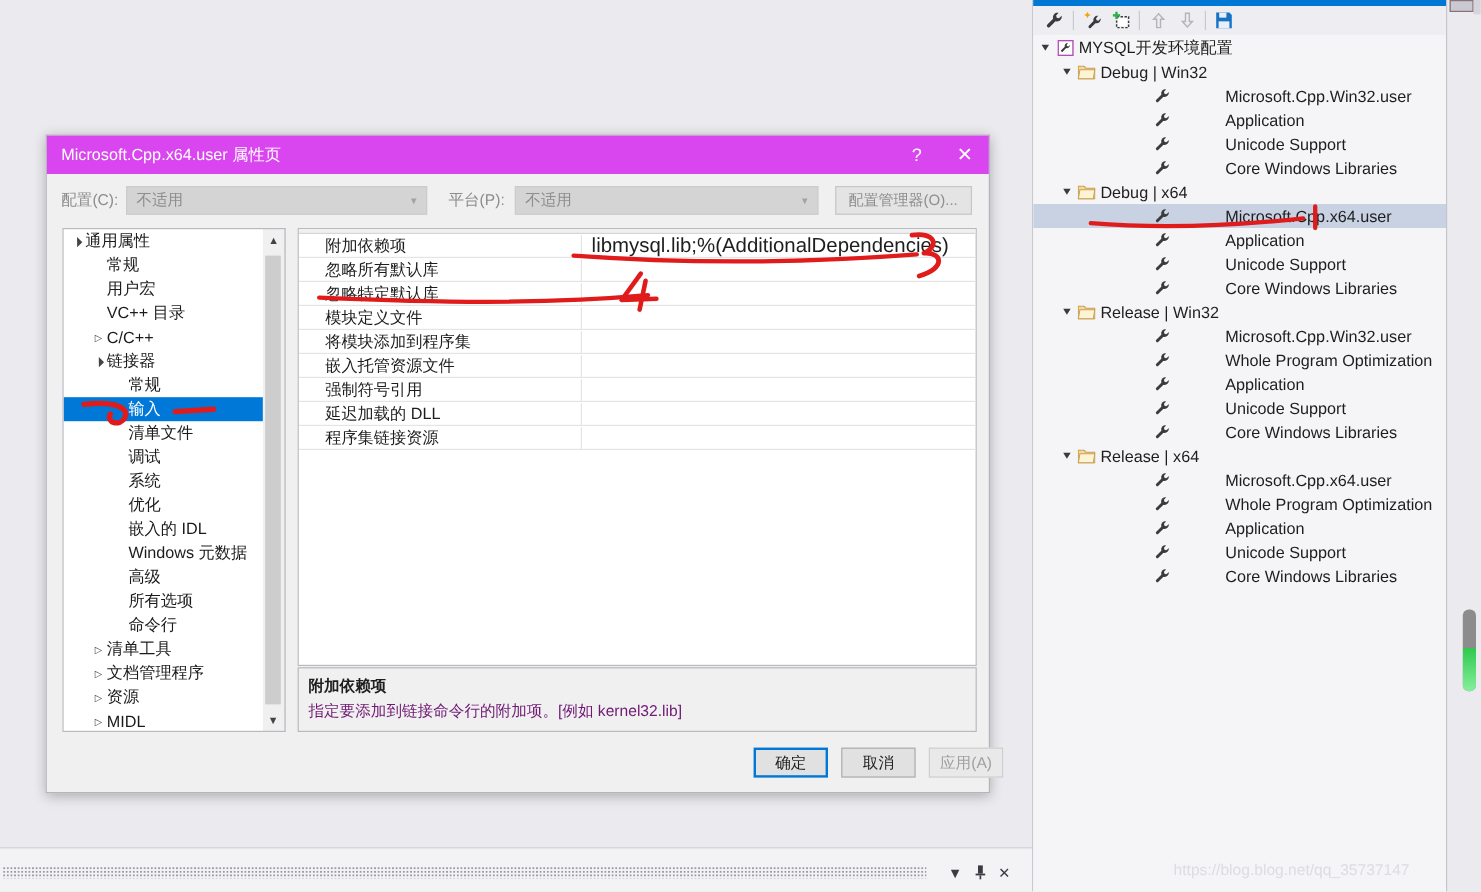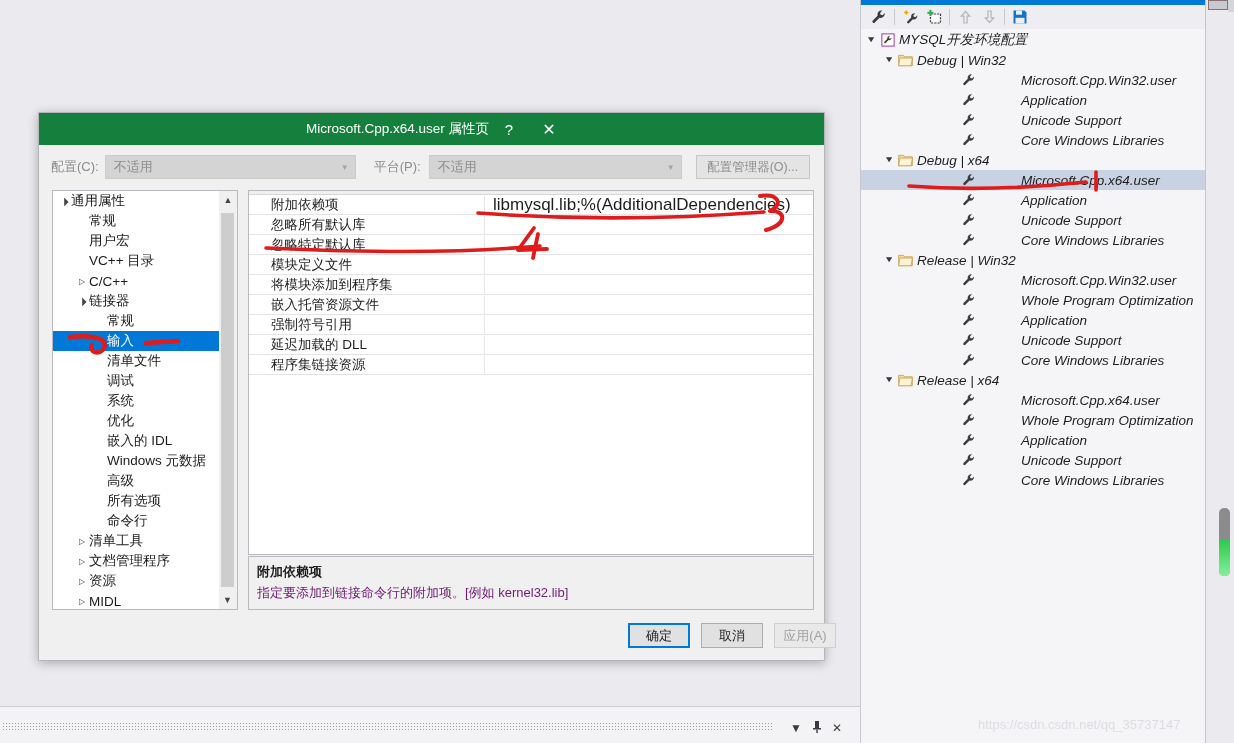--- a/index.html
+++ b/index.html
@@ -23,33 +23,33 @@
   #explorer{position:absolute;left:860px;top:0;width:345px;height:743px;background:#f5f5f7;border-left:1px solid #c8c8d0;}
   #explorer-topstrip{position:absolute;left:0;top:0;width:345px;height:5px;background:#0078d4;}
   #explorer-toolbar{position:absolute;left:0;top:5px;width:345px;height:24px;background:#eeeef2;display:flex;align-items:center;padding-left:6px;box-sizing:border-box;}
   .tb-btn{width:24px;height:21px;display:flex;align-items:center;justify-content:center;}
   .tb-sep{width:1px;height:16px;background:#c8c8cf;margin:0 3px;}
   #explorer-tree{position:absolute;left:0;top:30px;width:345px;height:713px;overflow:hidden;background:#f5f5f7;}
   .node{height:20px;display:flex;align-items:center;font-size:13.5px;color:#1e1e1e;white-space:nowrap;}
   .node.sel{background:#c9d2e3;}
   .node .exp{width:13px;text-align:center;font-size:8px;color:#555;flex:0 0 13px;}
   .node .ic{width:19px;flex:0 0 19px;display:flex;align-items:center;justify-content:center;}
-  .node .lbl{padding-left:2px;font-style:italic;}
+  .node .lbl{padding-left:2px;}
   .lvl1{padding-left:4px;} .lvl2{padding-left:22px;} .lvl3{padding-left:44px;gap:41px;}
 
   
   #outer-scroll{position:absolute;left:1205px;top:0;width:29px;height:743px;background:#ebebef;border-left:1px solid #c5c5cc;}
   #scroll-marker{position:absolute;left:1219px;top:508px;width:11px;height:68px;border-radius:5px;overflow:hidden;background:#8c8c8c;}
   #scroll-marker .green{position:absolute;left:0;bottom:0;width:11px;height:36px;background:linear-gradient(#2fc94e,#86ef9b);}
   #topright-chip{position:absolute;left:1208px;top:0;width:20px;height:10px;background:#c9c9d2;border:1px solid #8a6f75;box-sizing:border-box;}
   #topright-chip2{position:absolute;left:1228px;top:0;width:6px;height:12px;background:#d5d5dc;}
 
   
   #dialog{position:absolute;left:38px;top:112px;width:787px;height:549px;background:#f0f0f0;border:1px solid #b5b5bd;box-shadow:0 2px 10px rgba(0,0,0,0.28);box-sizing:border-box;}
-  #titlebar{height:32px;background:#15803d;display:flex;align-items:center;justify-content:center;}
+  #titlebar{height:32px;background:#d946ef;display:flex;align-items:center;justify-content:space-between;}
   #dlg-title{color:#fff;font-size:13.5px;padding-left:12px;}
   #titlebar-buttons{display:flex;height:32px;}
   .tbtn{width:40px;height:32px;display:flex;align-items:center;justify-content:center;color:#fff;font-size:15px;}
   .tbtn.close{font-size:16px;}
 
   #config-row{height:44px;display:flex;align-items:center;padding:0 12px;box-sizing:border-box;}
   .cfg-label{color:#8c8c8c;font-size:13px;margin-right:6px;}
   .cfg-combo{height:24px;background:#d4d4d4;border:1px solid #ccc;display:flex;align-items:center;justify-content:space-between;box-sizing:border-box;padding:0 6px 0 8px;color:#8e8e8e;font-size:13px;}
   #combo-config{width:251px;}
   #combo-platform{width:253px;margin-left:2px;}
@@ -562,13 +562,13 @@
   <path d="M760 196 C 778 193, 784 204, 770 211 C 786 210, 788 224, 766 230" fill="none" stroke="#e01b1b" stroke-width="4" stroke-linecap="round" stroke-linejoin="round"></path>
 
   <path d="M266 248 C 360 252, 450 254, 540 246" fill="none" stroke="#e01b1b" stroke-width="3.6" stroke-linecap="round"></path>
   <path d="M534 228 L 518 250 L 547 249" fill="none" stroke="#e01b1b" stroke-width="3.8" stroke-linecap="round" stroke-linejoin="round"></path>
   <path d="M538 234 L 533 258" fill="none" stroke="#e01b1b" stroke-width="3.8" stroke-linecap="round"></path>
 
   <path d="M909 186 C 960 190, 1020 189, 1086 182" fill="none" stroke="#e01b1b" stroke-width="3.6" stroke-linecap="round"></path>
   <path d="M1096 172 L 1096 190" fill="none" stroke="#e01b1b" stroke-width="3.6" stroke-linecap="round"></path>
 </svg>
 
-<div id="watermark">https://csdn.csdn.net/qq_35737147</div>
+<div id="watermark">https://blog.blog.net/qq_35737147</div>
 
 </body></html>

